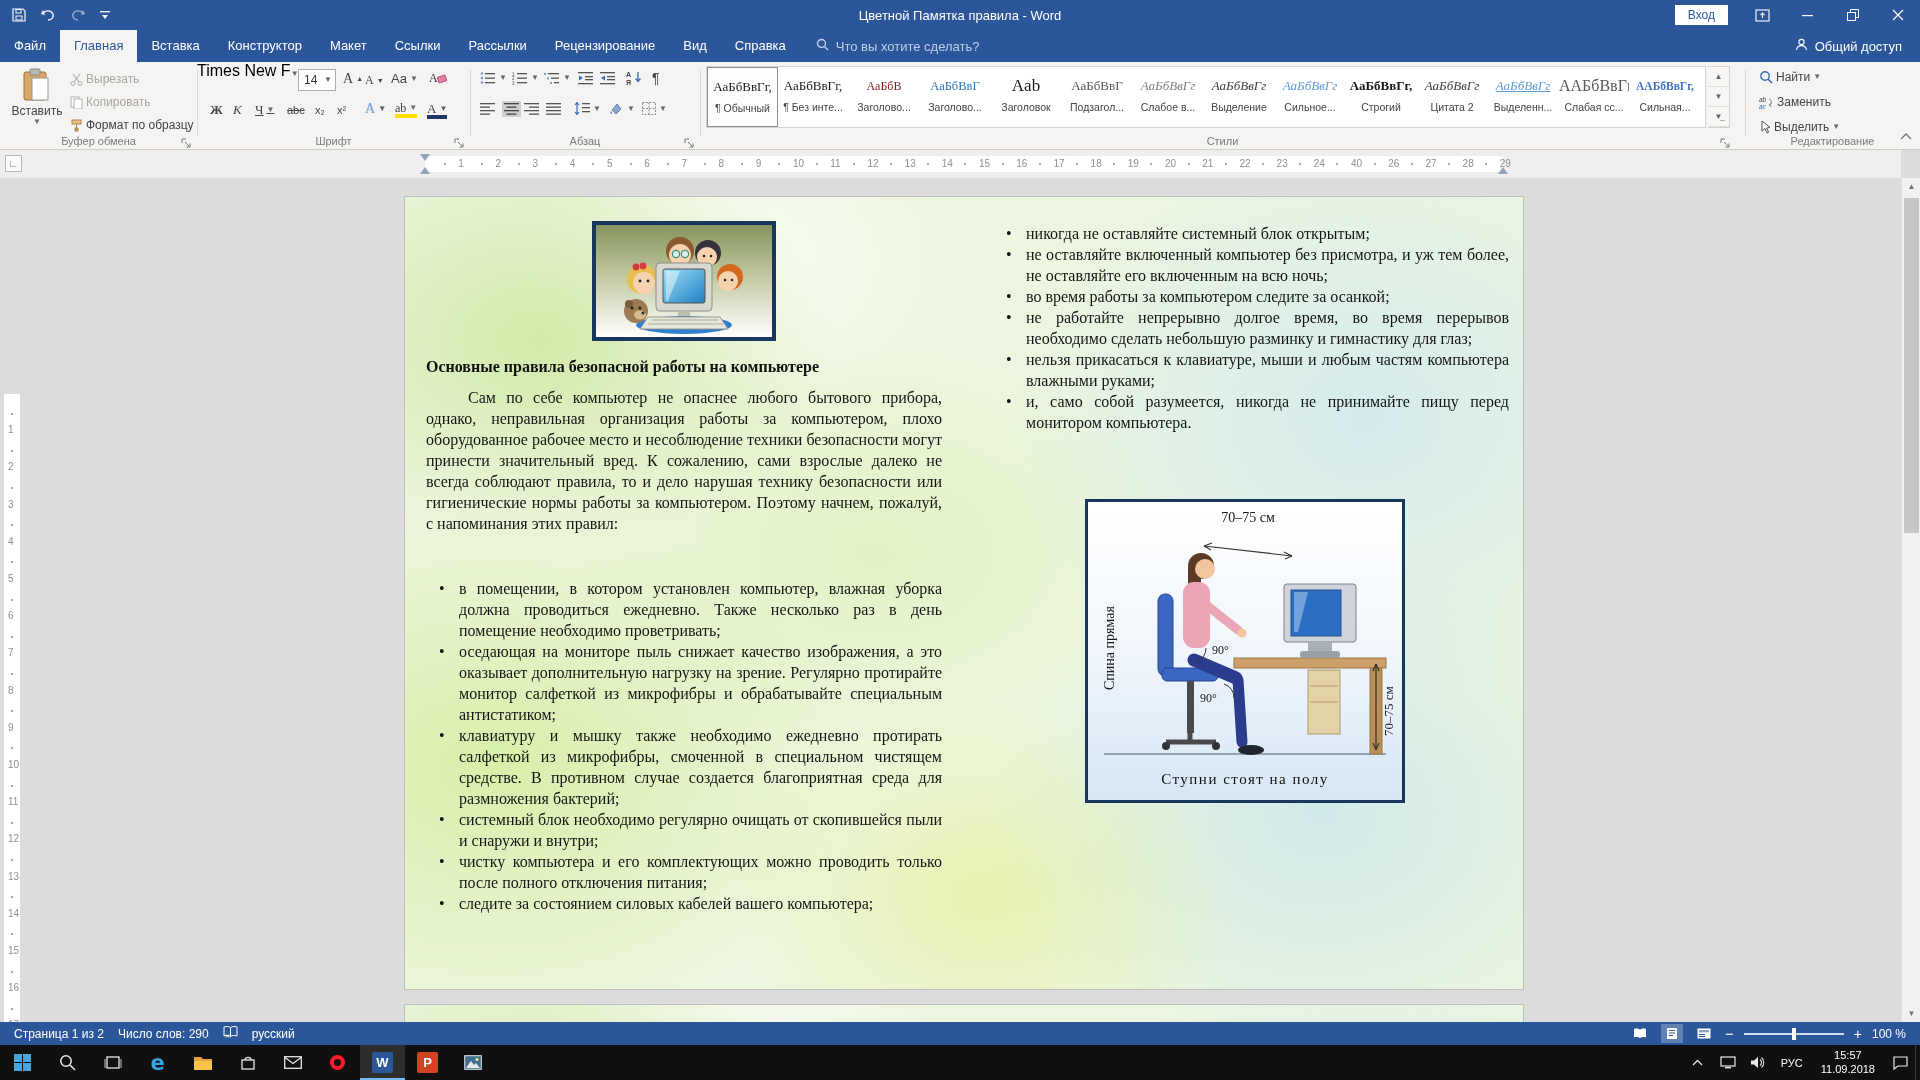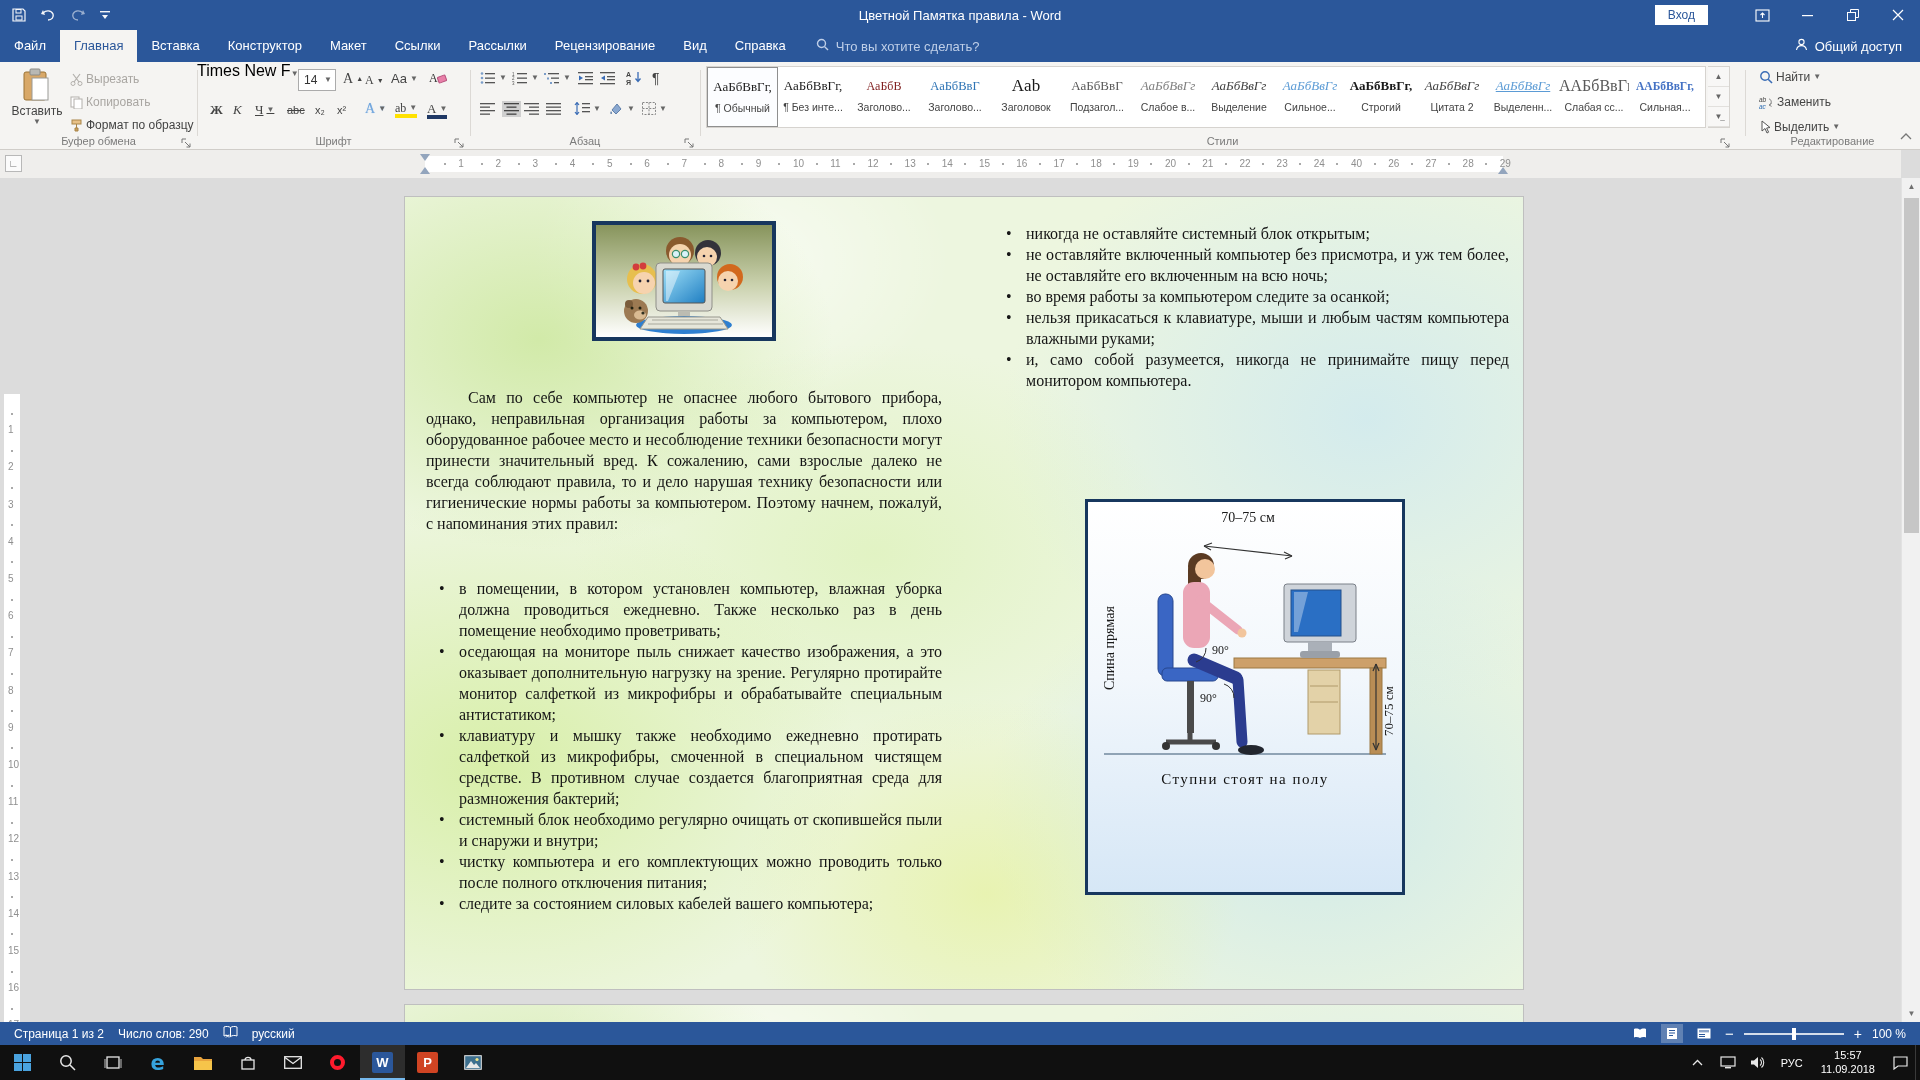--- a/index.html
+++ b/index.html
@@ -7,21 +7,21 @@
   #app{position:relative;width:1920px;height:1080px;overflow:hidden;
        font-family:"Liberation Sans","DejaVu Sans",sans-serif;background:#dcdcdc;}
 
   
   .titlebar{position:absolute;top:0;left:0;right:0;height:30px;background:#2b579a;color:#fff;
             display:flex;align-items:center;}
   .qat{display:flex;align-items:center;gap:14px;padding-left:12px;z-index:2;}
   .qat .qbtn{display:flex;align-items:center;justify-content:center;opacity:.95;}
   .titletext{position:absolute;left:0;right:0;text-align:center;font-size:13px;color:#fff;}
   .tb-right{margin-left:auto;display:flex;align-items:center;height:100%;z-index:2;}
-  .signin{background:#fff;color:#2b579a;font-size:12px;padding:3px 13px;margin-right:32px;cursor:default;}
+  .signin{background:#fff;color:#2b579a;font-size:12px;padding:3px 13px;margin-right:12px;cursor:default;}
   .wc{width:45px;height:30px;display:flex;align-items:center;justify-content:center;color:#fff;}
 
   
   .tabrow{position:absolute;top:30px;left:0;right:0;height:32px;background:#2b579a;display:flex;align-items:stretch;color:#fff;}
   .tab{padding:8px 14px 0 14px;font-size:13px;white-space:nowrap;}
   .tab.active{background:#f5f4f2;color:#2b579a;}
   .tab-search{display:flex;align-items:center;gap:7px;color:#bfcfe8;font-size:13px;padding:0 0 0 16px;}
   .share{margin-left:auto;display:flex;align-items:center;gap:7px;padding:0 18px;font-size:13px;}
 
   
@@ -108,21 +108,21 @@
   .kids{position:absolute;left:187px;top:24px;width:184px;height:120px;border:4px solid #17375e;background:#fff;}
   .heading{position:absolute;left:21px;top:160px;width:516px;font:bold 16px/1.3 "Liberation Serif","DejaVu Serif",serif;color:#111;}
   .intro{position:absolute;left:21px;top:190px;width:516px;font:16px/21px "Liberation Serif","DejaVu Serif",serif;
          color:#151515;text-align:justify;text-indent:42px;}
   ul.blist{position:absolute;margin:0;padding:0;list-style:none;width:516px;
            font:16px/21px "Liberation Serif","DejaVu Serif",serif;color:#151515;}
   ul.blist li{position:relative;padding-left:33px;text-align:justify;}
   ul.blist li::before{content:"•";position:absolute;left:13px;top:0;}
   .list-left{left:21px;top:381px;}
   .list-right{left:588px;top:26px;}
-  .ergo{position:absolute;left:680px;top:302px;width:320px;height:396px;border:3px solid #17375e;
+  .ergo{position:absolute;left:680px;top:302px;width:320px;height:304px;border:3px solid #17375e;
         background:linear-gradient(#ffffff 0%,#f2f7fc 45%,#d6e7f6 100%);}
 
   
   .statusbar{position:absolute;left:0;right:0;bottom:35px;height:23px;background:#2b579a;color:#fff;
              display:flex;align-items:center;font-size:12px;}
   .sb-item{margin-left:14px;white-space:nowrap;}
   .sb-right{margin-left:auto;display:flex;align-items:center;gap:10px;padding-right:14px;}
   .viewbtn{width:22px;height:19px;display:flex;align-items:center;justify-content:center;}
   .viewbtn.active{background:rgba(255,255,255,.25);}
   .zoomtrack{position:relative;width:100px;height:2px;background:rgba(255,255,255,.8);}
@@ -735,35 +735,37 @@
           <rect x="60" y="38" width="56" height="48" rx="4" fill="#d9d9d0" stroke="#8f8f88"></rect>
           <rect x="67" y="44" width="42" height="34" rx="2" fill="url(#scr)" stroke="#555"></rect>
           <polygon points="70,46 84,46 72,76 70,76" fill="#fff" opacity="0.45"></polygon>
           <rect x="82" y="86" width="12" height="5" fill="#bcbcb2"></rect>
 
           <polygon points="52,92 124,92 132,104 44,104" fill="#e6e6da" stroke="#96968c"></polygon>
           <path d="M56 95 H122 M52 99 H127" stroke="#a8a89c" stroke-width="1"></path>
         </svg>
       </div>
 
+      <div class="heading">Основные правила безопасной работы на компьютере</div>
       <div class="intro">Сам по себе компьютер не опаснее любого бытового прибора, однако, неправильная организация работы за компьютером, плохо оборудованное рабочее место и несоблюдение техники безопасности могут принести значительный вред. К сожалению, сами взрослые далеко не всегда соблюдают правила, то и дело нарушая технику безопасности или гигиенические нормы работы за компьютером. Поэтому начнем, пожалуй, с напоминания этих правил:</div>
 
       <ul class="blist list-left">
           <li>в помещении, в котором установлен компьютер, влажная уборка должна проводиться ежедневно. Также несколько раз в день помещение необходимо проветривать;</li>
           <li>оседающая на мониторе пыль снижает качество изображения, а это оказывает дополнительную нагрузку на зрение. Регулярно протирайте монитор салфеткой из микрофибры и обрабатывайте специальным антистатиком;</li>
           <li>клавиатуру и мышку также необходимо ежедневно протирать салфеткой из микрофибры, смоченной в специальном чистящем средстве. В противном случае создается благоприятная среда для размножения бактерий;</li>
           <li>системный блок необходимо регулярно очищать от скопившейся пыли и снаружи и внутри;</li>
           <li>чистку компьютера и его комплектующих можно проводить только после полного отключения питания;</li>
           <li>следите за состоянием силовых кабелей вашего компьютера;</li>
         </ul>
 
       <ul class="blist list-right">
           <li>никогда не оставляйте системный блок открытым;</li>
           <li>не оставляйте включенный компьютер без присмотра, и уж тем более, не оставляйте его включенным на всю ночь;</li>
           <li>во время работы за компьютером следите за осанкой;</li>
+          <li>не работайте непрерывно долгое время, во время перерывов необходимо сделать небольшую разминку и гимнастику для глаз;</li>
           <li>нельзя прикасаться к клавиатуре, мыши и любым частям компьютера влажными руками;</li>
           <li>и, само собой разумеется, никогда не принимайте пищу перед монитором компьютера.</li>
         </ul>
 
       <div class="ergo">
         <svg width="314" height="298" viewBox="0 0 314 298">
 
           <text x="160" y="20" text-anchor="middle" font-family="Liberation Serif,serif" font-size="14" fill="#1a1a1a">70–75 см</text>
           <path d="M116 44 L204 54" stroke="#333" stroke-width="1.2" fill="none"></path>
           <path d="M116 44 l8 -3 M116 44 l7 4 M204 54 l-8 -4 M204 54 l-7 3" stroke="#333" stroke-width="1.2" fill="none"></path>

